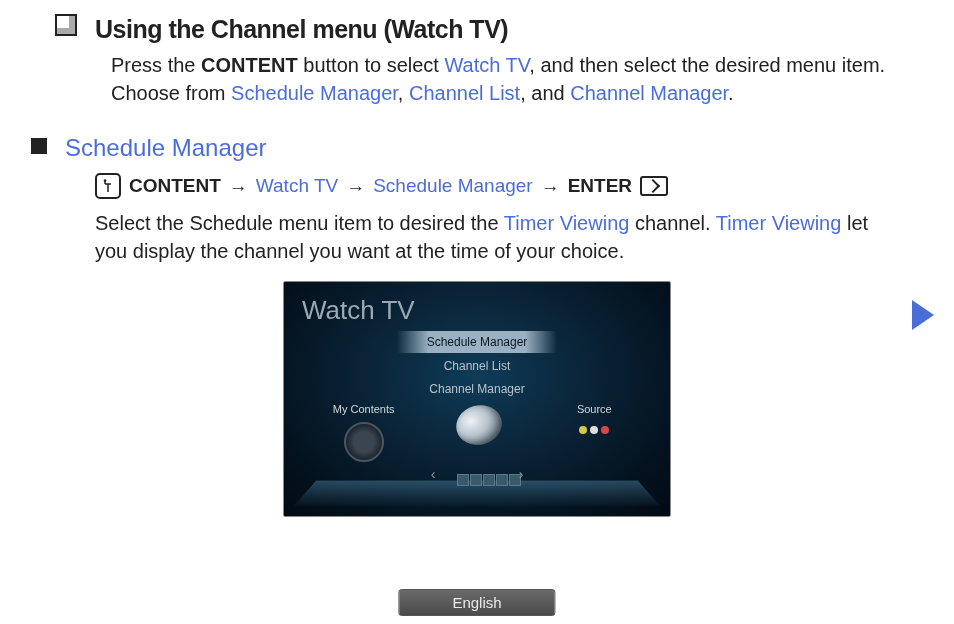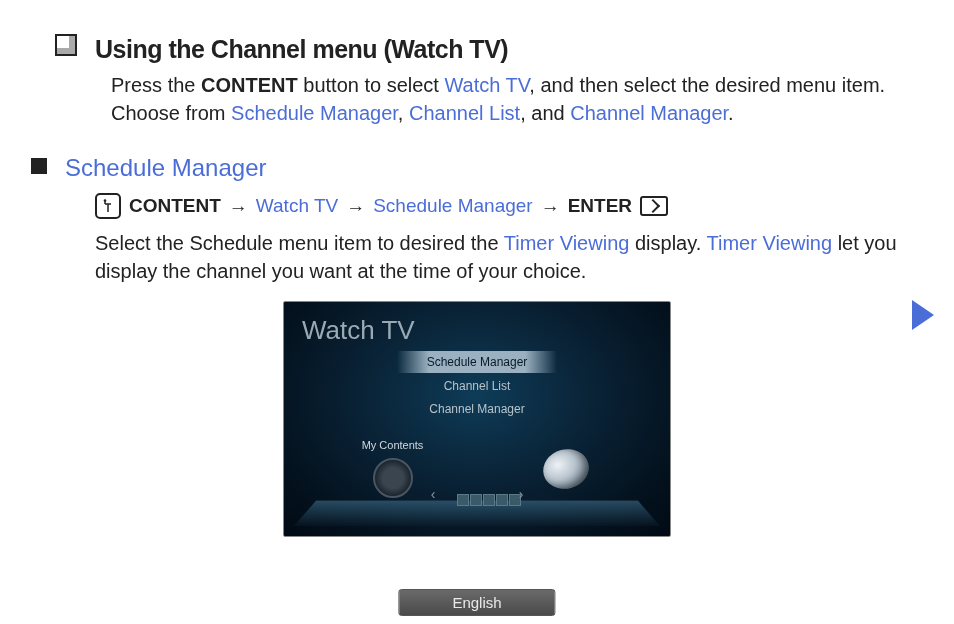--- a/index.html
+++ b/index.html
@@ -6,21 +6,21 @@
   body {
     font-family: "Helvetica Neue", Helvetica, Arial, sans-serif;
     width: 954px;
     height: 624px;
     background: #ffffff;
     position: relative;
     color: #222;
     font-size: 20px;
     line-height: 1.4;
   }
-  .section { padding: 32px 55px 0 55px; }
+  .section { padding: 12px 55px 0 55px; }
   .h1-row { display: flex; align-items: flex-start; gap: 18px; }
   .bullet-square {
     width: 22px; height: 22px; border: 2.5px solid #222; margin-top: 2px;
     box-shadow: inset -6px -6px 0 #aaa;
   }
   .h1 { font-size: 25px; font-weight: 700; letter-spacing: -0.5px; }
   .body-text { margin-left: 40px; margin-top: 4px; font-size: 20px; font-weight: 400; }
   .b { font-weight: 700; }
   .link { color: #4b6dd8; text-decoration: none; }
   .sub-section { display: flex; gap: 18px; margin-top: 24px; margin-left: -24px; }
@@ -53,21 +53,21 @@
   }
   .tv-title { font-size: 26px; color: #99aab4; padding: 10px 0 0 18px; font-weight: 400; }
   .tv-menu { text-align: center; margin-top: 2px; }
   .tv-menu-item { font-size: 12px; padding: 3px 0; color: #b8c2ca; }
   .tv-menu-item.sel {
     background: linear-gradient(to right, rgba(180,200,215,0) 0%, rgba(180,200,215,0.85) 20%, rgba(180,200,215,0.85) 80%, rgba(180,200,215,0) 100%);
     color: #0a1a26; width: 160px; margin: 0 auto 2px auto; font-weight: 500; border-radius: 2px;
   }
   .dock {
     position: absolute; bottom: 14px; left: 4px; right: 0; height: 100px;
-    display: flex; align-items: center; justify-content: space-around; padding: 0 18px;
+    display: flex; align-items: flex-start; justify-content: space-around; padding: 0 18px;
   }
   .dock-floor {
     position: absolute; bottom: 10px; left: 10px; right: 10px; height: 50px;
     background: linear-gradient(to bottom, rgba(60,110,140,0.6), rgba(20,40,55,0.2));
     transform: perspective(300px) rotateX(55deg); transform-origin: bottom;
     border-top: 1px solid rgba(140,180,200,0.5);
   }
   .dock-slot { position: relative; text-align: center; width: 110px; }
   .dock-label { font-size: 11px; color: #d0d8de; margin-bottom: 4px; display: block; }
   .dock-icon {
@@ -137,21 +137,21 @@
     <span>→</span>
     <a class="link" href="#">Watch TV</a>
     <span>→</span>
     <a class="link" href="#">Schedule Manager</a>
     <span>→</span>
     <span class="b">ENTER</span>
     <span class="enter-icon"></span>
   </div>
 
   <div class="para2">
-    <span>Select the Schedule menu item to desired the </span><a class="link" href="#">Timer Viewing</a><span> display. </span><a class="link" href="#">Timer Viewing</a><span> let you display the channel you want at the time of your choice.</span>
+    <span>Select the Schedule menu item to desired the </span><a class="link" href="#">Timer Viewing</a><span> channel. </span><a class="link" href="#">Timer Viewing</a><span> let you display the channel you want at the time of your choice.</span>
   </div>
 
   <div class="tv-screen">
     <div class="tv-title">Watch TV</div>
     <div class="tv-menu">
       <div class="tv-menu-item sel">Schedule Manager</div>
       <div class="tv-menu-item">Channel List</div>
       <div class="tv-menu-item">Channel Manager</div>
     </div>
     <div class="dock-floor"></div>
@@ -167,20 +167,30 @@
         <span class="dock-label">My Contents</span>
         <div class="dock-icon">
             <div class="film-reel"></div>
           </div>
       </div>
       <div class="dock-slot">
         <div class="dish-base">
             <div class="dish-reflector"></div>
           </div>
       </div>
+      <div class="dock-slot">
+        <span class="dock-label">Source</span>
+        <div class="source-icon">
+          <div class="rca">
+              <div class="rca-plug p-y"></div>
+              <div class="rca-plug p-w"></div>
+              <div class="rca-plug p-r"></div>
+            </div>
+        </div>
+      </div>
     </div>
     <div class="chev l">‹</div>
     <div class="chev r">›</div>
   </div>
 </div>
 
 <div class="nav-arrow"></div>
 
 <div class="lang-btn">English</div>
 

